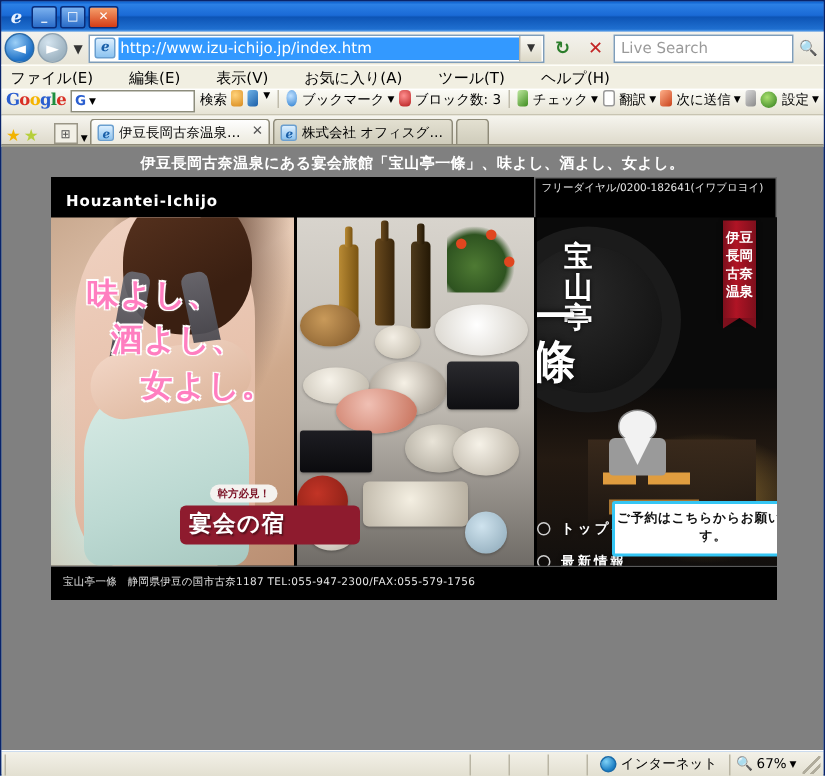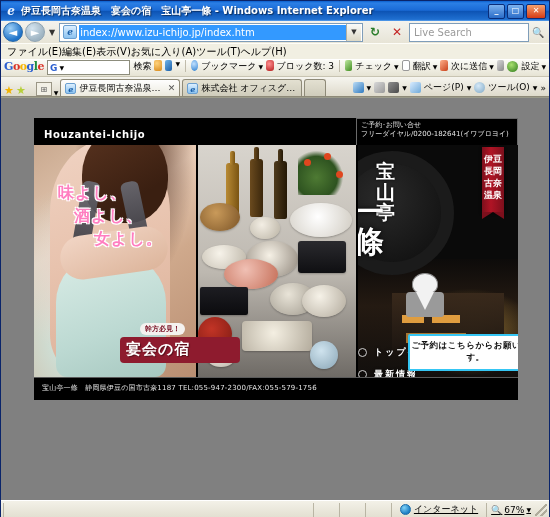--- a/index.html
+++ b/index.html
@@ -128,21 +128,21 @@
     padding-left:4px;
   }
   #search-go { width:16px; text-align:center; font-size:10px; color:#3a6ea5;}
 
   #menubar {
     display: flex; align-items: center;
     height: 16px;
     font-size: 10px; color: #000;
     background: #f1efe2;
     padding-left: 6px;
-    gap: 0;
+    gap: 24px;
     border-top: 1px solid #fdfdf8;
   }
   .menuitem { white-space: nowrap; }
 
   
   #gbar {
     display: flex; align-items: flex-start;
     height: 18px;
     background: linear-gradient(to bottom,#fbfbf6,#e6e3d4);
     font-size: 9px; color: #000;
@@ -303,21 +303,21 @@
     position:absolute; left:26px; top:86px; width:108px; height:44px;
     background: linear-gradient(165deg,#f2d6c6,#dcb49a);
     border-radius: 40px;
     transform: rotate(-8deg);
   }
 
   .ajivertical {
     position: absolute; left: 14px; top: 36px;
     width: 142px;
     color: #ff7ec0;
-    font-size: 16px;
+    font-size: 21px;
     font-weight: bold;
     line-height: 1.45;
     letter-spacing: 1px;
     text-shadow:
       0 0 2px #fff, 1px 1px 0 #ffffff, -1px -1px 0 #ffffff,
       1px -1px 0 #ffffff, -1px 1px 0 #ffffff;
     font-family: "DejaVu Serif", serif;
   }
   .ajivertical .l1 { display:block; text-align:left; padding-left: 10px;}
   .ajivertical .l2 { display:block; text-align:left; padding-left: 26px;}
@@ -543,21 +543,20 @@
   }
 
   
   #statusbar {
     display:flex; align-items:center;
     height: 18px;
     background: linear-gradient(to bottom,#f3f1e8,#e2dfd0);
     border-top: 1px solid #fff;
     font-size: 9px;
     padding: 0 2px;
-    text-decoration: underline;
   }
   .sb-cell { height: 14px; border-left: 1px solid #b9b5a4; }
   #sb-left { flex: 1 1 auto; }
   #sb-zone { display:flex;align-items:center;gap:3px; padding: 0 8px; white-space:nowrap;}
   #globe {
     width:11px;height:11px;border-radius:50%;
     background: radial-gradient(circle at 35% 30%, #7fd2f7, #1d7fc4 70%);
     border:1px solid #1a6ba8;
   }
   #sb-zoom { display:flex;align-items:center;gap:2px;padding:0 4px;white-space:nowrap;}
@@ -571,41 +570,40 @@
 </style>
 </head>
 <body>
 
 <div id="window">
 
   <div id="titlebar">
     <div id="title-icon">
       <div class="ie-e">e</div>
     </div>
-    <div id="title-text">伊豆長岡古奈温泉　宴会の宿　宝山亭一條 - Windows Internet Explorer</div>
     <div id="win-buttons">
       <div class="win-btn min">_</div>
       <div class="win-btn max">□</div>
       <div class="win-btn close">✕</div>
     </div>
   </div>
 
   <div id="chrome">
 
     <div id="navbar">
       <div class="navbtn back">
         <span class="arrowglyph">◄</span>
       </div>
       <div class="navbtn fwd">
         <span class="arrowglyph">►</span>
       </div>
       <div class="navdrop">▼</div>
       <div id="addressbox">
         <div id="addr-icon">e</div>
-        <div id="addr-text">index://www.izu-ichijo.jp/index.htm</div>
+        <div id="addr-text">http://www.izu-ichijo.jp/index.htm</div>
         <div id="addr-drop">▼</div>
       </div>
       <div class="ibtn refresh">↻</div>
       <div class="ibtn stop">✕</div>
       <div id="searchbox">
         <span>Live Search</span>
       </div>
       <div id="search-go">🔍</div>
     </div>
 
@@ -675,46 +673,32 @@
       <div class="tab active">
         <span class="tabicon">e</span>
         <span class="tablabel">伊豆長岡古奈温泉　宴...</span>
         <span class="tabclose">✕</span>
       </div>
       <div class="tab inactive">
         <span class="tabicon">e</span>
         <span class="tablabel">株式会社 オフィスグルー：静...</span>
       </div>
       <div class="tab blank"></div>
-      <div id="tabright">
-        <span class="gicon" style="background:linear-gradient(135deg,#bcdcf5,#2f79bf);"></span>
-        <span class="caret">▼</span>
-        <span class="gicon" style="background:linear-gradient(135deg,#d8d8d8,#9a9a9a);"></span>
-        <span class="gicon" style="background:linear-gradient(135deg,#8f8f8f,#4a4a4a);"></span>
-        <span class="caret">▼</span>
-        <span class="gicon" style="background:linear-gradient(135deg,#d9ecff,#6fa9d8);"></span>
-        <span>ページ(P)</span>
-        <span class="caret">▼</span>
-        <span class="gicon" style="background:radial-gradient(circle at 40% 35%,#d6e9f8,#7fa8c4);border-radius:50%;"></span>
-        <span>ツール(O)</span>
-        <span class="caret">▼</span>
-        <span style="font-size:9px;">»</span>
-      </div>
     </div>
   </div>
 
   <div id="viewport">
 
+    <div id="page-headline">伊豆長岡古奈温泉にある宴会旅館「宝山亭一條」、味よし、酒よし、女よし。</div>
 
     <div id="site">
 
       <div id="site-header">
         <div id="site-brandbar">Houzantei-Ichijo</div>
         <div id="site-contact">
-          <div>ご予約･お問い合せ</div>
           <div>フリーダイヤル/0200-182641(イワブロヨイ)</div>
         </div>
       </div>
 
       <div id="site-main">
 
         <div id="photo-woman">
           <div class="body"></div>
           <div class="hair"></div>
           <div class="lace1"></div>

